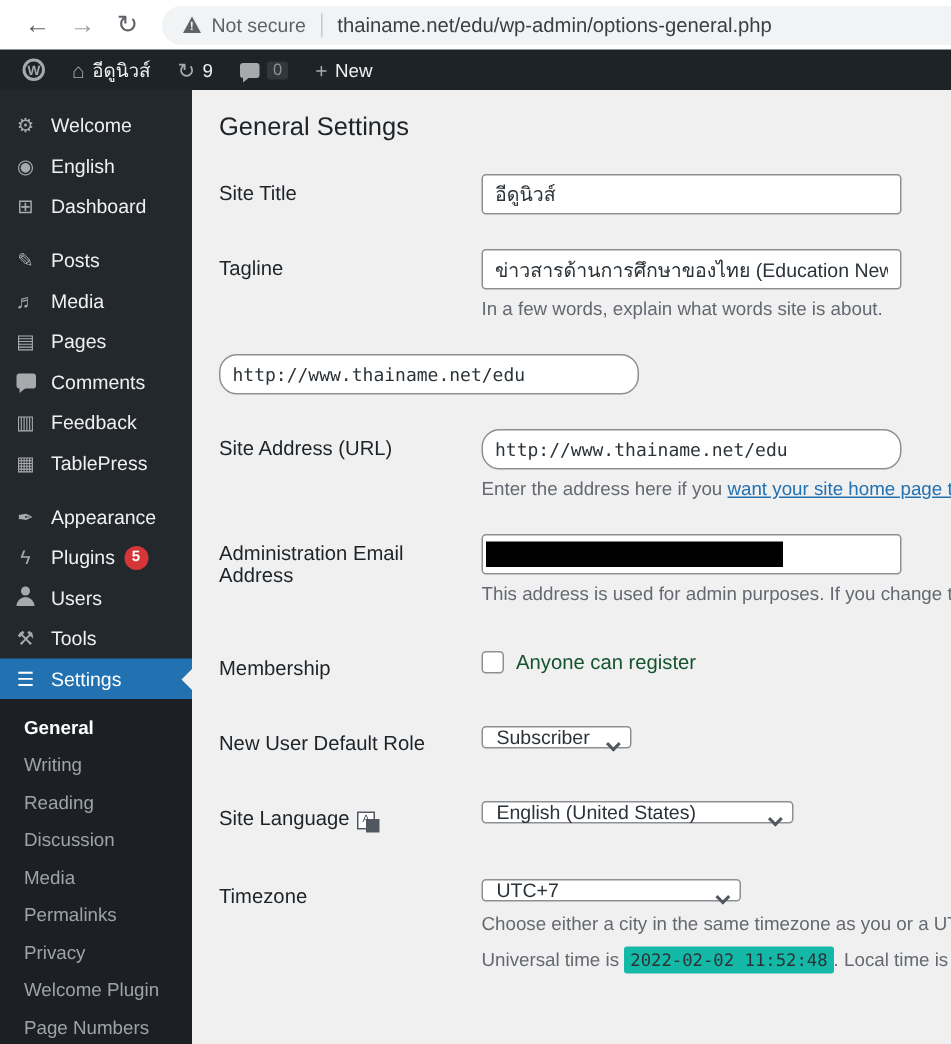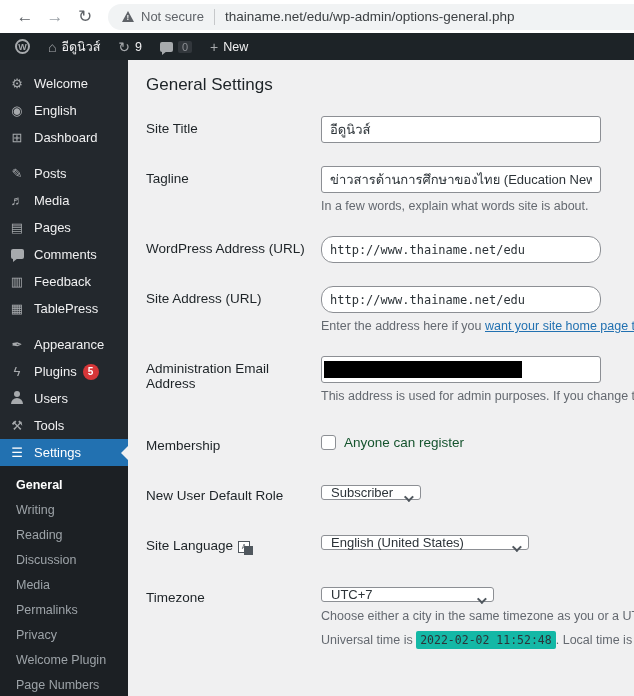--- a/index.html
+++ b/index.html
@@ -239,21 +239,20 @@
 
     <div class="row">
       <div class="th">Tagline</div>
       <div class="td">
         <input class="text-input" value="ข่าวสารด้านการศึกษาของไทย (Education News)" style="">
         <div class="help">In a few words, explain what words site is about.</div>
       </div>
     </div>
 
     <div class="row">
-      <div class="th">WordPress Address (URL)</div>
       <div class="td">
         <input class="text-input mono" value="http://www.thainame.net/edu" style="">
       </div>
     </div>
 
     <div class="row">
       <div class="th">Site Address (URL)</div>
       <div class="td">
         <input class="text-input mono" value="http://www.thainame.net/edu" style="">
         <div class="help"><span>Enter the address here if you </span><a>want your site home page to be di</a></div>

